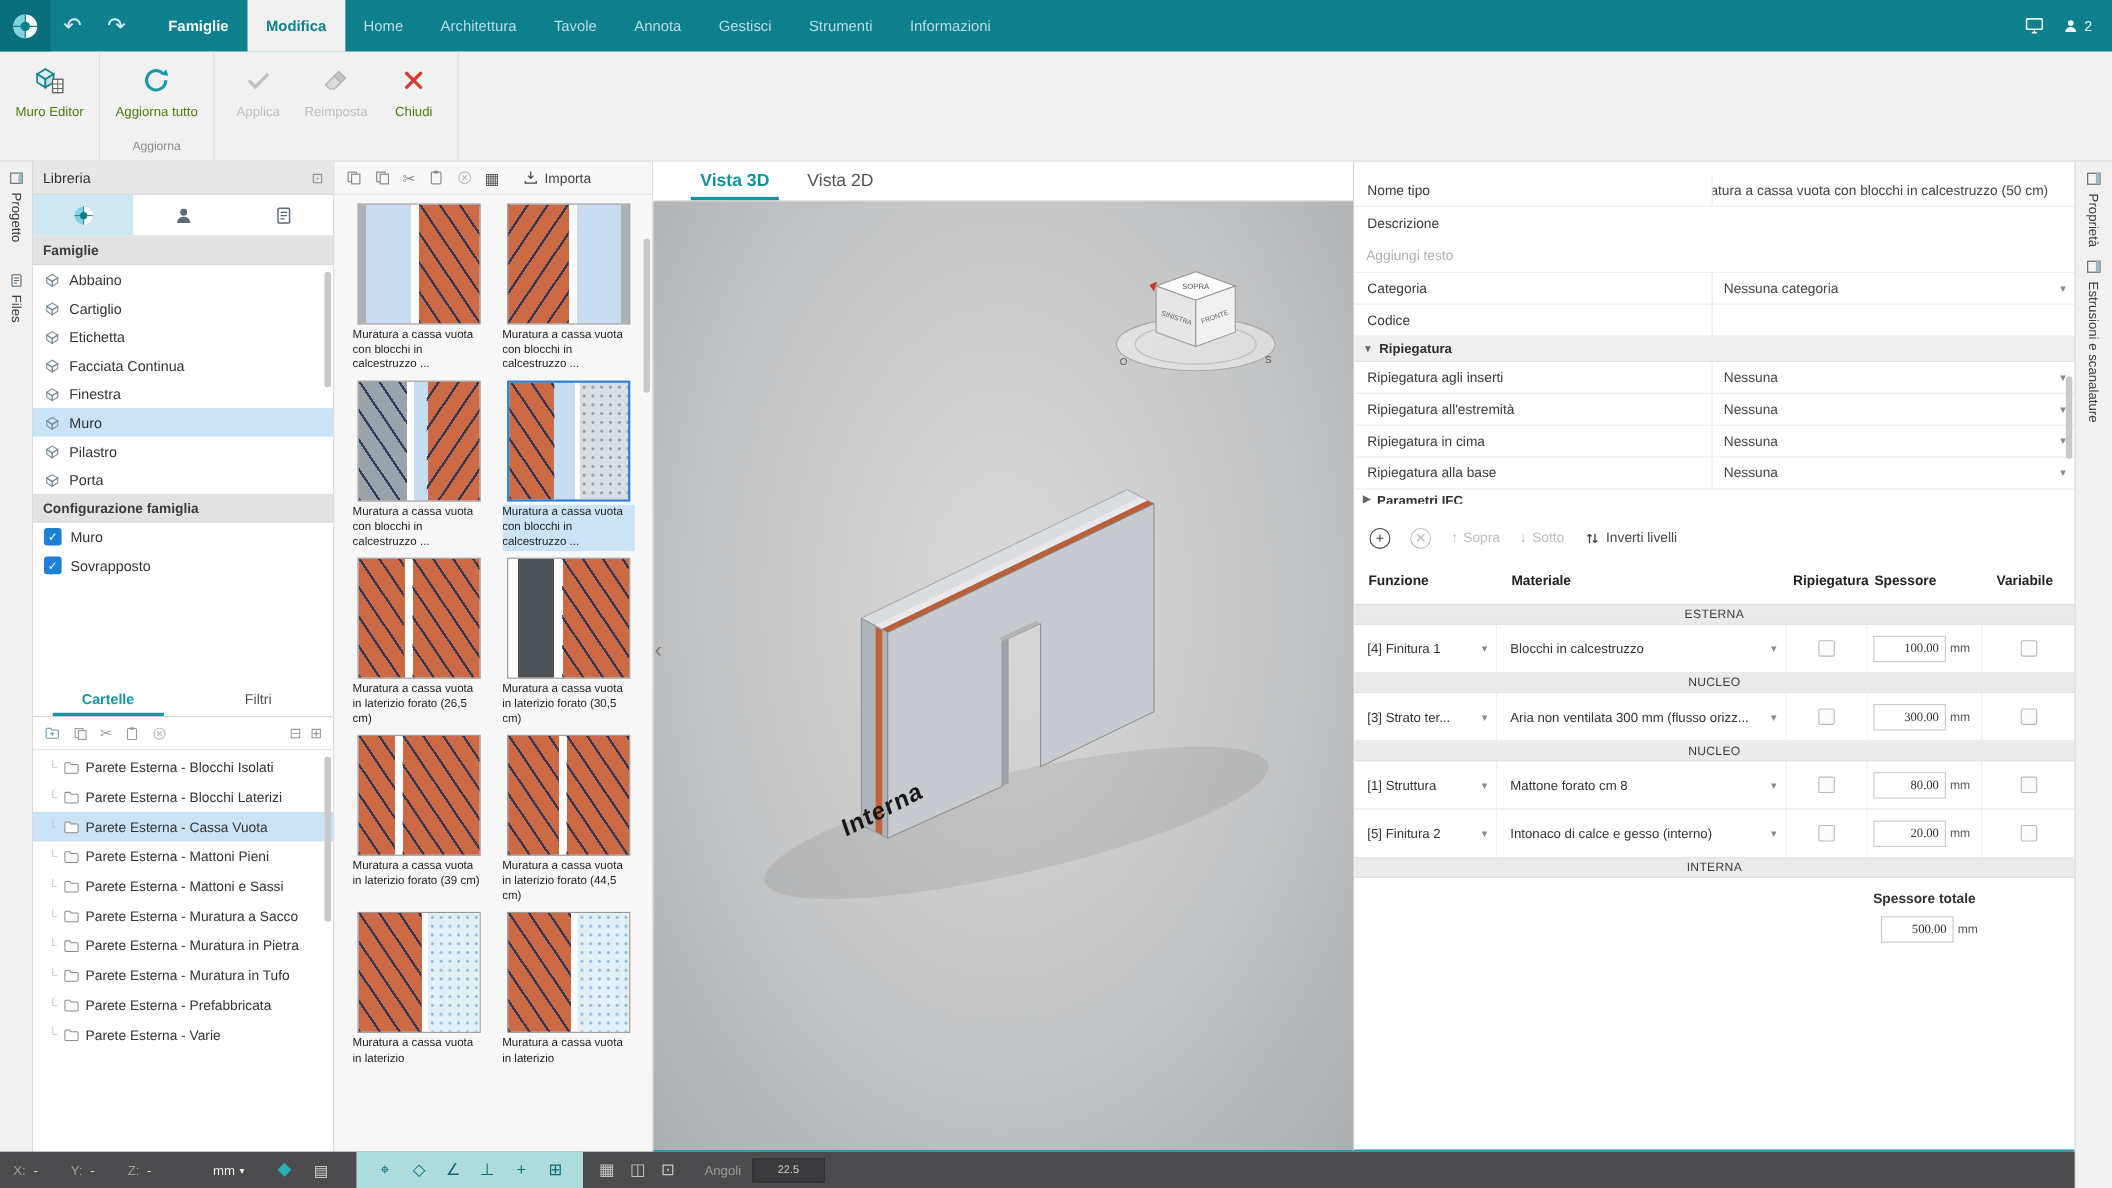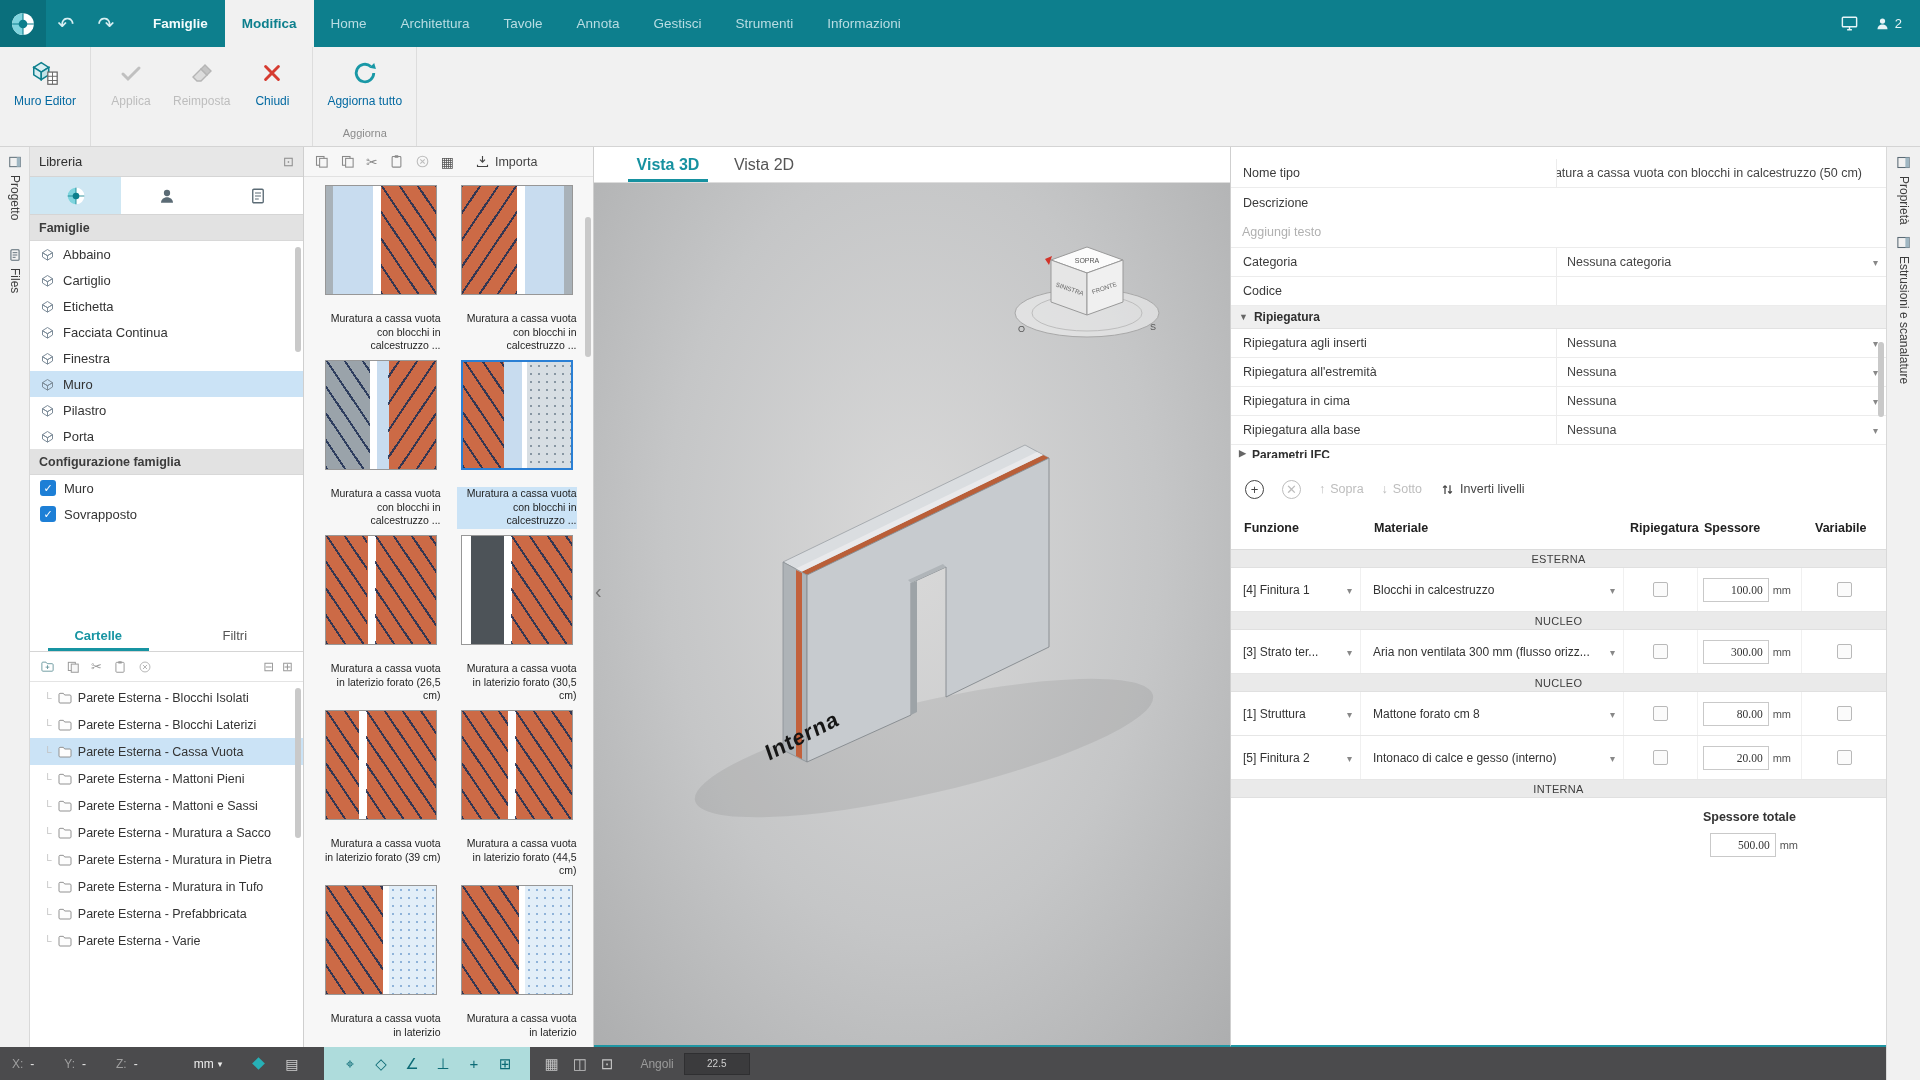--- a/index.html
+++ b/index.html
@@ -14,21 +14,21 @@
 .rtab{padding:0 17px;display:flex;align-items:center;font-size:13.5px;color:#b9dde3;cursor:pointer;white-space:nowrap}
 .rtab.hl{color:#f3fcfd;font-weight:700}
 .rtab.active{background:#f1f1f1;color:#0d7f8d;font-weight:700}
 .ribbon-right{margin-left:auto;display:flex;align-items:center;gap:16px;padding-right:18px;color:#e7f5f7}
 .userbadge{display:flex;align-items:center;gap:5px;font-size:13px;color:#e7f5f7;cursor:pointer}
 
 .toolbar{position:absolute;top:47px;left:0;right:0;height:100px;background:#f1f1f1;border-bottom:1px solid #d4d4d4;display:flex}
 .tgroup{display:flex;flex-direction:column;border-right:1px solid #dddddd;padding:4px 8px 0}
 .tg-body{flex:1;display:flex;gap:4px}
 .tg-label{height:19px;font-size:11px;color:#8b8b8b;text-align:center}
-.tbtn{min-width:64px;display:flex;flex-direction:column;align-items:center;gap:6px;padding:7px 6px 0;font-size:12px;color:#0369a1;cursor:pointer}
+.tbtn{min-width:64px;display:flex;flex-direction:column;align-items:center;gap:6px;padding:7px 6px 0;font-size:12px;color:#4d7c0f;cursor:pointer}
 .tbtn .ticon{width:30px;height:30px;display:flex;align-items:center;justify-content:center}
 .tbtn.disabled{color:#bdbdbd;cursor:default}
 
 .leftstrip{position:absolute;top:147px;bottom:33px;left:0;width:30px;background:#f1f1f1;border-right:1px solid #d9d9d9;display:flex;flex-direction:column;align-items:center;padding-top:8px;gap:28px}
 .vtabi{display:flex;flex-direction:column;align-items:center;gap:6px;cursor:pointer;color:#4a5a64}
 .vlabel{writing-mode:vertical-rl;font-size:12px;color:#3d3d3d}
 
 .library{position:absolute;top:147px;bottom:33px;left:30px;width:274px;background:#fff;border-right:1px solid #cfcfcf;display:flex;flex-direction:column;overflow:hidden}
 .ptitle{height:30px;background:#e7e7e7;border-bottom:1px solid #d5d5d5;display:flex;align-items:center;padding:0 9px;font-size:13px;color:#2f2f2f;flex:0 0 auto}
 .ptitle .dock{margin-left:auto;color:#8b8b8b;font-size:13px;cursor:pointer}
@@ -56,21 +56,21 @@
 
 .gallery{position:absolute;top:147px;bottom:33px;left:304px;width:290px;background:#f7f7f7;border-right:1px solid #cfcfcf;overflow:hidden}
 .gtoolbar{height:30px;display:flex;align-items:center;gap:11px;padding:0 10px;border-bottom:1px solid #e2e2e2;color:#8a8a8a}
 .gico{font-size:14px;color:#8a8a8a;cursor:pointer;line-height:1}
 .gico.dark{color:#555}
 .importa{display:flex;align-items:center;gap:5px;font-size:12.5px;color:#444;cursor:pointer;margin-left:10px}
 .thumbs{display:flex;flex-wrap:wrap;column-gap:14px;padding:8px 12px;justify-content:center}
 .titem{width:122px;display:flex;flex-direction:column;align-items:center;margin-bottom:6px;cursor:pointer}
 .timg{width:112px;height:110px;border:1px solid #979797;position:relative;overflow:hidden;background:#fff}
 .titem.sel .timg{border:2px solid #2a7fd4}
-.tcap{font-size:10.5px;line-height:1.3;text-align:right;color:#1e1e1e;margin-top:17px;height:42px;overflow:hidden;width:120px}
+.tcap{font-size:10.5px;line-height:1.3;text-align:left;color:#1e1e1e;margin-top:3px;height:42px;overflow:hidden;width:120px}
 .titem.sel .tcap{background:#cbe3f6}
 .timg::before,.timg::after{content:"";position:absolute;top:0;bottom:0;display:none;background:repeating-linear-gradient(56deg,rgba(32,48,84,.88) 0 2px,transparent 2px 15px)}
 .v1{background:linear-gradient(90deg,#a9b2b9 0 6%,#c8dcef 6% 43%,#fff 43% 50%,#cc6a46 50% 100%)}
 .v1::after{display:block;left:50%;right:0}
 .v2{background:linear-gradient(90deg,#cc6a46 0 50%,#fff 50% 57%,#c8dcef 57% 93%,#a9b2b9 93% 100%)}
 .v2::before{display:block;left:0;right:50%;background:repeating-linear-gradient(-56deg,rgba(32,48,84,.88) 0 2px,transparent 2px 15px)}
 .v3{background:linear-gradient(90deg,#9aa3aa 0 40%,#fff 40% 46%,#c8dcef 46% 57%,#cc6a46 57% 100%)}
 .v3::before{display:block;left:0;right:60%}
 .v3::after{display:block;left:57%;right:0;background:repeating-linear-gradient(-56deg,rgba(32,48,84,.88) 0 2px,transparent 2px 15px)}
 .v4{background:linear-gradient(90deg,#cc6a46 0 38%,#c8dcef 38% 55%,#fff 55% 60%,#b9c1c7 60% 100%)}
@@ -274,20 +274,33 @@
                 <use href="#i-wall"></use>
               </svg>
             </span>
           <span>Muro Editor</span>
         </div>
       </div>
       <div class="tg-label"></div>
     </div>
     <div class="tgroup">
       <div class="tg-body">
+        <div class="tbtn">
+          <span class="ticon">
+              <svg width="28" height="28">
+                <use href="#i-refresh"></use>
+              </svg>
+            </span>
+          <span>Aggiorna tutto</span>
+        </div>
+      </div>
+      <div class="tg-label">Aggiorna</div>
+    </div>
+    <div class="tgroup">
+      <div class="tg-body">
         <div class="tbtn disabled">
           <span class="ticon">
               <svg width="24" height="24">
                 <use href="#i-check"></use>
               </svg>
             </span>
           <span>Applica</span>
         </div>
         <div class="tbtn disabled">
           <span class="ticon">
@@ -300,33 +313,20 @@
         <div class="tbtn">
           <span class="ticon">
               <svg width="22" height="22">
                 <use href="#i-close"></use>
               </svg>
             </span>
           <span>Chiudi</span>
         </div>
       </div>
       <div class="tg-label"></div>
-    </div>
-    <div class="tgroup">
-      <div class="tg-body">
-        <div class="tbtn">
-          <span class="ticon">
-              <svg width="28" height="28">
-                <use href="#i-refresh"></use>
-              </svg>
-            </span>
-          <span>Aggiorna tutto</span>
-        </div>
-      </div>
-      <div class="tg-label">Aggiorna</div>
     </div>
   </div>
 
   <div class="leftstrip">
     <div class="vtabi">
       <svg width="14" height="14">
           <use href="#i-panel"></use>
         </svg>
       <span class="vlabel">Progetto</span>
     </div>

